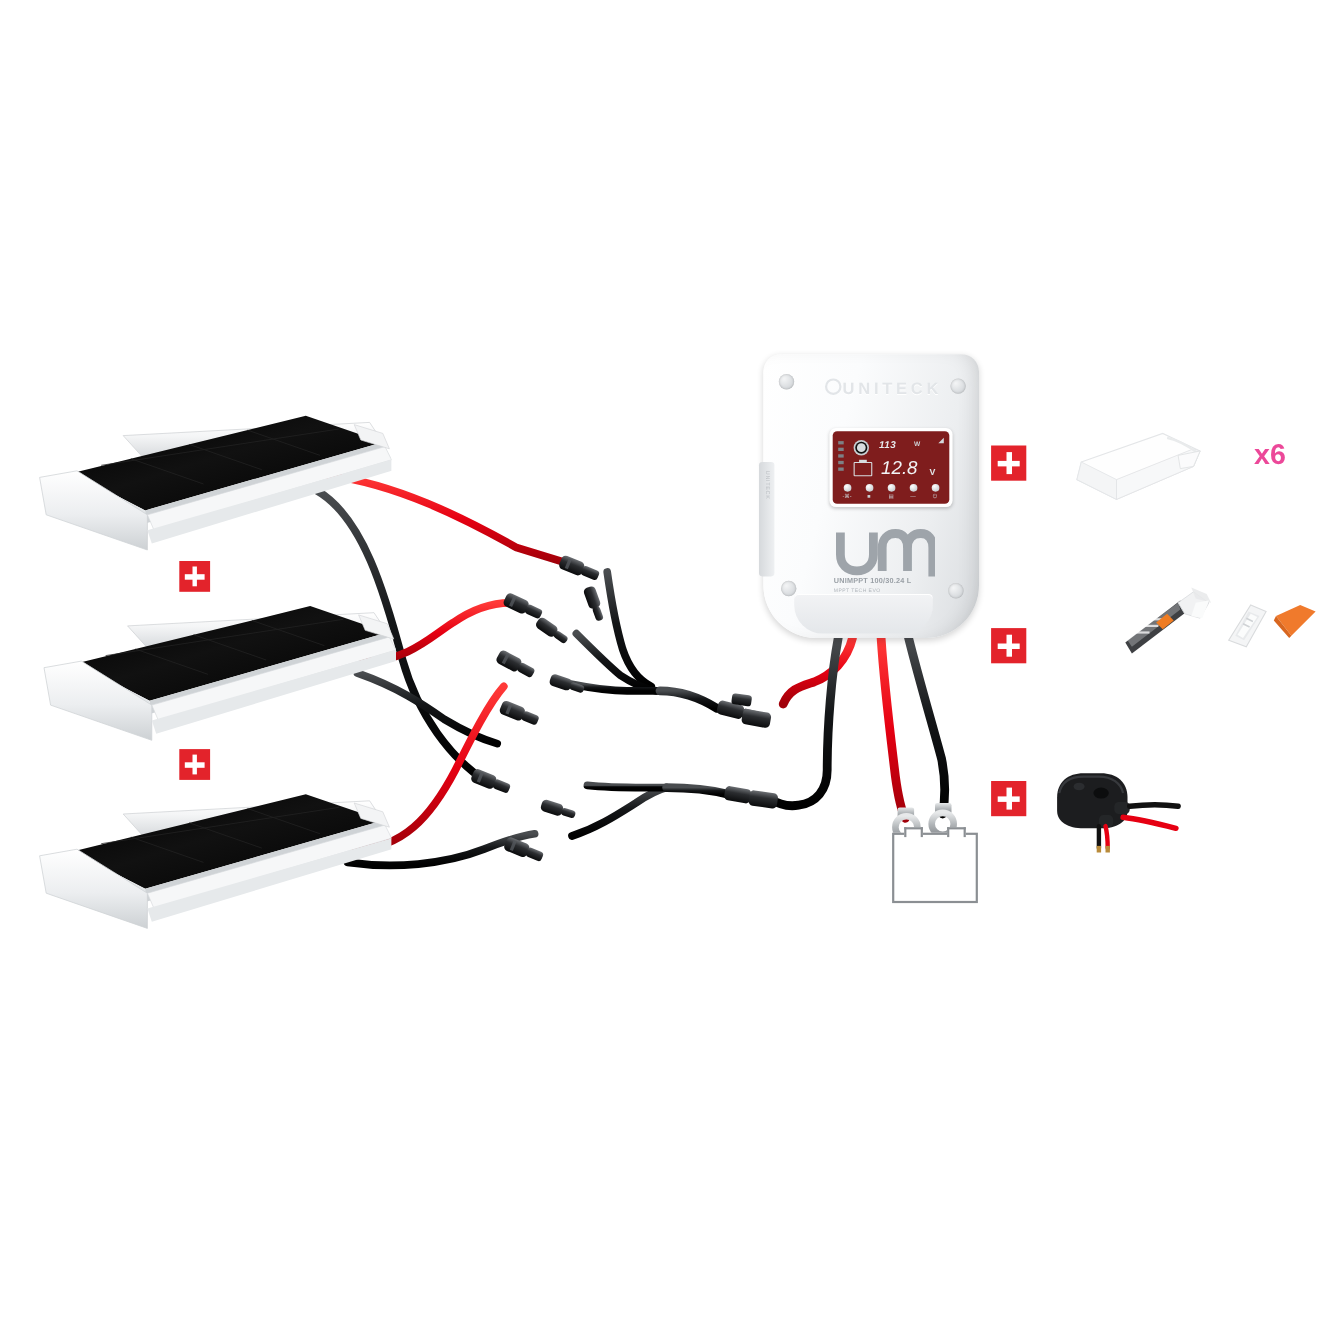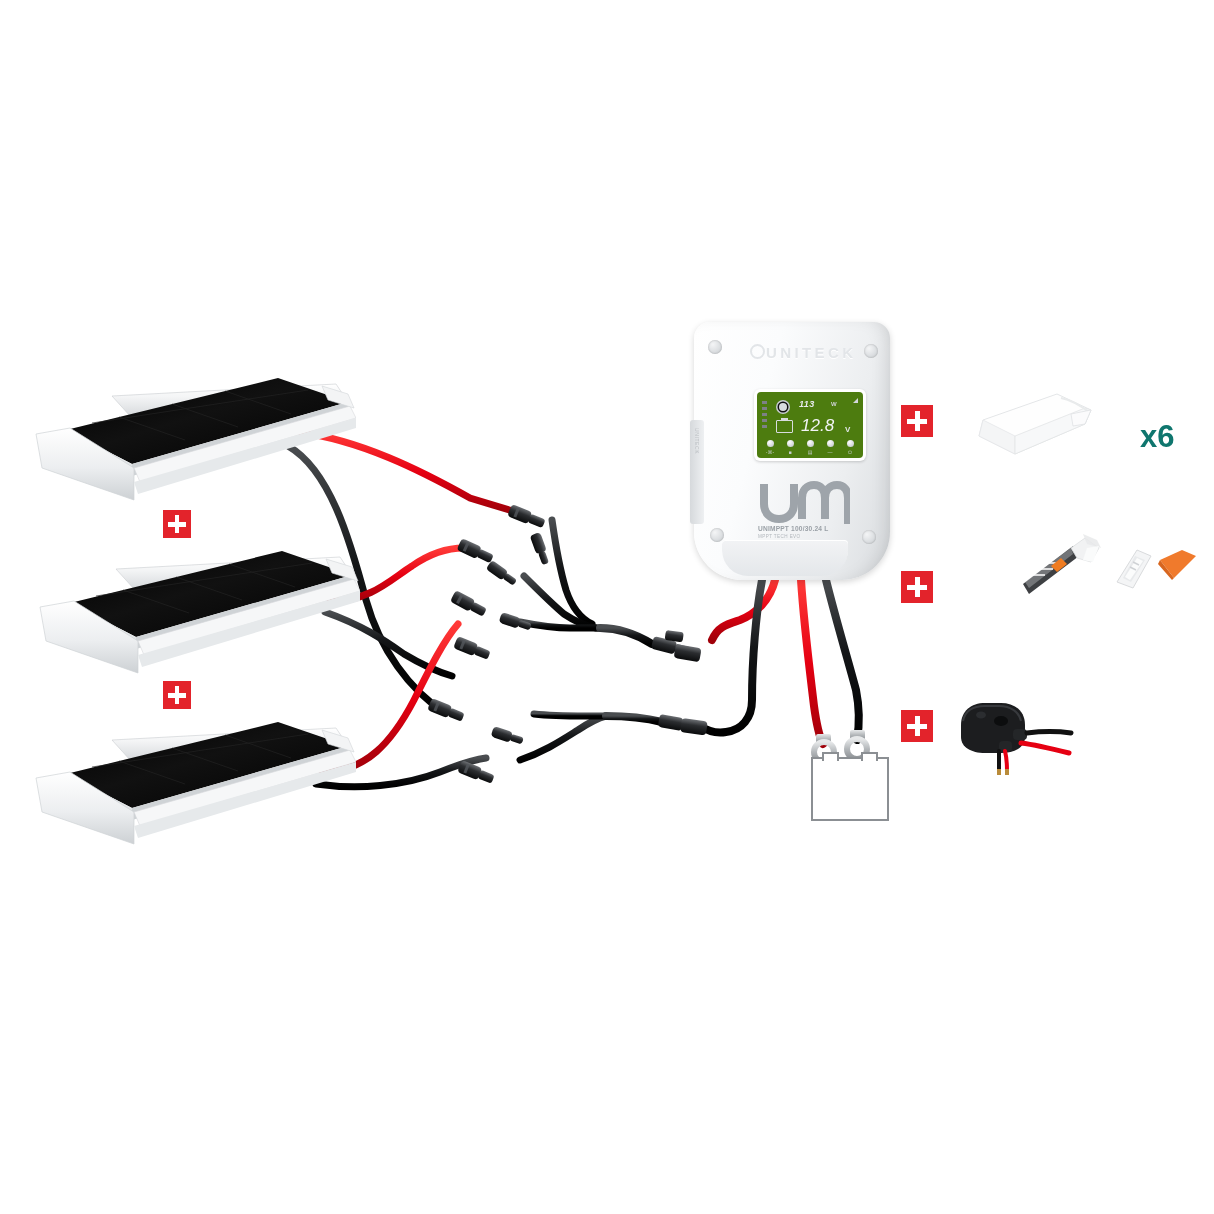--- a/index.html
+++ b/index.html
@@ -37,21 +37,21 @@
   .screw{position:absolute;width:14px;height:14px;border-radius:50%;
     background:radial-gradient(circle at 35% 32%,#f4f5f6,#dadde0 60%,#c6cacd 100%);
     box-shadow:inset 0 0 2px rgba(0,0,0,.25);}
   .brand{position:absolute;left:56px;top:22px;font-size:15px;font-weight:700;
     letter-spacing:3.4px;color:#e2e5e8;text-shadow:0 1px 0 #fff;}
   .brand .bdot{display:inline-block;width:11px;height:11px;border-radius:50%;
     border:2.5px solid #e2e5e8;vertical-align:-1px;margin-right:1px;}
   .lcd-frame{position:absolute;left:60px;top:67px;width:106px;height:66px;
     background:#ffffff;border-radius:6px;padding:3px;
     box-shadow:0 1px 3px rgba(0,0,0,.18);}
-  .lcd{position:relative;width:100%;height:100%;background:#4d7c0f;border-radius:4px;overflow:hidden;}
+  .lcd{position:relative;width:100%;height:100%;background:#7f1d1d;border-radius:4px;overflow:hidden;}
   .lcd-bars{position:absolute;left:5px;top:9px;display:flex;flex-direction:column;gap:3px;}
   .lcd-bars i{display:block;width:5px;height:3px;background:#7d8186;}
   .sun-ico{position:absolute;left:22px;top:11px;width:8px;height:8px;border-radius:50%;
     background:#d8dcdf;box-shadow:0 0 0 1.5px #111 , 0 0 0 3px #c9ced2;}
   .watt-val{position:absolute;left:42px;top:7px;font-size:9px;font-style:italic;font-weight:700;color:#e8ebee;letter-spacing:.5px;}
   .watt-unit{position:absolute;left:74px;top:9px;font-size:6px;font-weight:700;color:#cfd3d7;}
   .corner-ico{position:absolute;right:5px;top:6px;width:0;height:0;
     border-left:5px solid transparent;border-bottom:5px solid #d3d7db;}
   .batt-ico{position:absolute;left:19px;top:28px;width:15px;height:11px;
     border:1.5px solid #d8dcdf;border-radius:1px;}
@@ -74,21 +74,21 @@
     background:linear-gradient(180deg,#f2f3f5,#e4e7ea);
     border-radius:4px 4px 26px 26px;box-shadow:inset 0 1px 0 #fff;}
 
   
   .battery{position:absolute;left:811px;top:757px;width:74px;height:60px;
     border:2px solid #8b8f93;background:#fff;}
   .btab{position:absolute;width:13px;height:7px;border:2px solid #8b8f93;border-bottom:none;background:#fff;top:-7px;}
 
   
   .mount{position:absolute;left:975px;top:390px;width:120px;height:72px;}
-  .x6{position:absolute;left:1140px;top:419px;font-size:31px;font-weight:700;color:#0f766e;}
+  .x6{position:absolute;left:1140px;top:398px;font-size:26px;font-weight:700;color:#ec4899;}
 
   
   .sealant{position:absolute;left:1021px;top:532px;width:86px;height:66px;}
   .spreader{position:absolute;left:1111px;top:548px;width:46px;height:44px;}
   .sponge{position:absolute;left:1156px;top:548px;width:42px;height:34px;}
 
   
   .gland{position:absolute;left:955px;top:697px;width:120px;height:80px;}
 
   svg.layer{position:absolute;left:0;top:0;width:1214px;height:1214px;pointer-events:none;}

